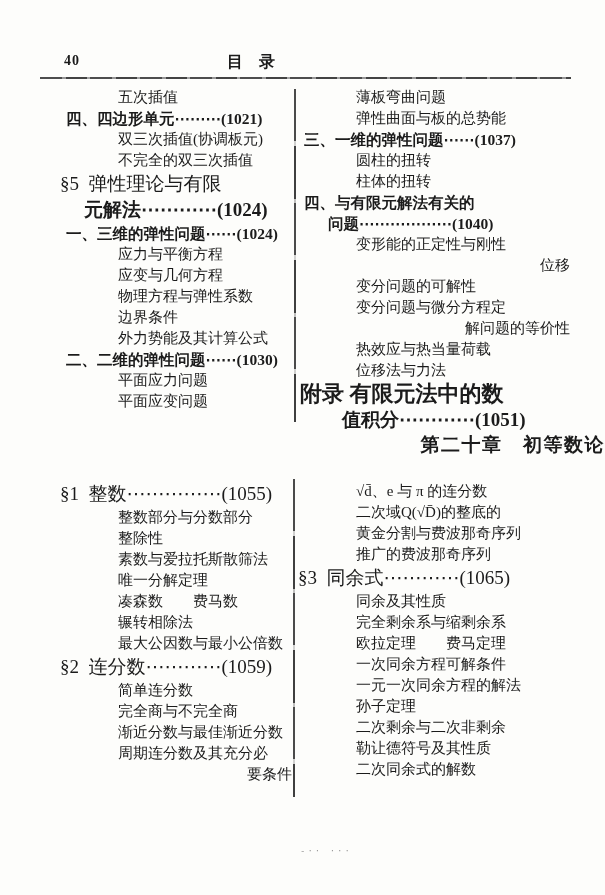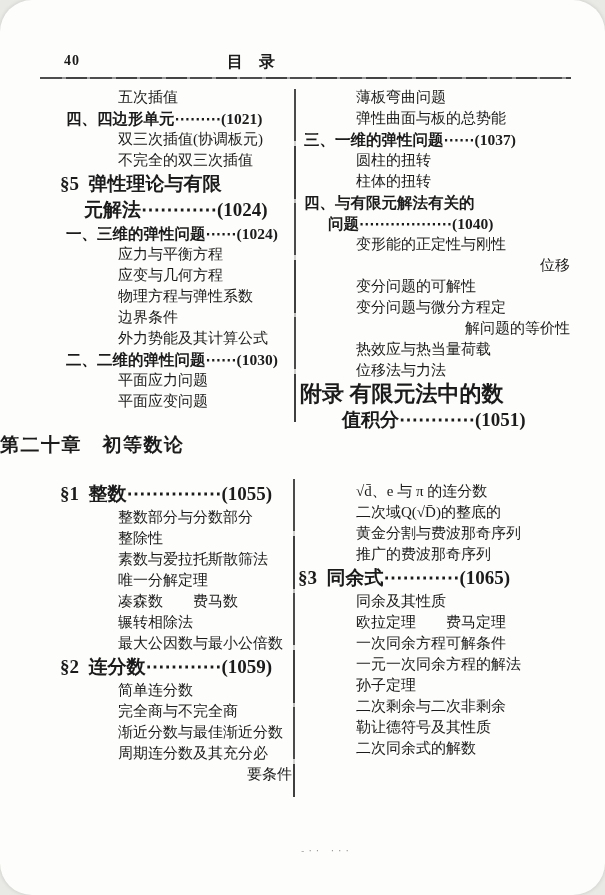--- a/index.html
+++ b/index.html
@@ -1,48 +1,48 @@
 <!DOCTYPE html>
 <html><head>
 <meta charset="utf-8">
 <style>
   html,body{margin:0;padding:0;background:#e9e9e6;}
   .page{
     position:relative;width:605px;height:895px;background:#fdfdfb;
     font-family:"Liberation Serif","DejaVu Serif",serif;color:#1b1b1b;
-    overflow:hidden;box-shadow:0 0 4px rgba(0,0,0,.15);border-radius:32px;
+    overflow:hidden;box-shadow:0 0 4px rgba(0,0,0,.15);
   }
   .header-num{position:absolute;left:64px;top:53px;font-size:14px;font-weight:700;letter-spacing:1px;}
   .header-title{position:absolute;left:0;top:52px;width:502px;text-align:center;font-size:16px;font-weight:700;}
   .rule{
     position:absolute;left:40px;top:77px;width:531px;height:2px;
     background:repeating-linear-gradient(90deg,#3a3a3a 0 22px,#8a8a8a 22px 26px,#2e2e2e 26px 47px,#9a9a9a 47px 50px);
     opacity:.9;
   }
   .col{position:absolute;top:0;}
   .cols-top{position:absolute;left:58px;top:87px;width:512px;height:346px;}
   .cols-bottom{position:absolute;left:58px;top:481px;width:512px;height:330px;}
   .col-left{left:0;width:234px;}
   .col-right{left:238px;width:274px;}
   .vdiv{
     position:absolute;width:1.5px;
     background:repeating-linear-gradient(180deg,#4a4a4a 0 52px,rgba(74,74,74,.25) 52px 57px,#3f3f3f 57px 110px,rgba(74,74,74,.35) 110px 114px);
   }
   .vdiv-top{left:294px;top:89px;height:333px;}
   .vdiv-bottom{left:293px;top:479px;height:318px;}
   .chapter{
-    position:absolute;left:0;top:432px;width:605px;text-align:left;
+    position:absolute;left:0;top:432px;width:605px;text-align:right;
     font-size:19px;font-weight:700;letter-spacing:1.5px;
   }
   .line{white-space:pre;}
   .sub {height:21px;line-height:21px;font-size:15px;padding-left:60px;}
   .sub2{height:21px;line-height:21px;font-size:15px;padding-left:74px;text-align:right;}
   .num {height:21px;line-height:21px;font-size:15.5px;font-weight:700;padding-left:8px;}
   .num2{height:21px;line-height:21px;font-size:15.5px;font-weight:700;padding-left:32px;}
-  .sec {height:26px;line-height:26px;font-size:19px;font-weight:700;padding-left:2px;}
+  .sec {height:26px;line-height:26px;font-size:19px;font-weight:400;padding-left:2px;}
   .sec2{height:26px;line-height:26px;font-size:19px;font-weight:700;padding-left:26px;}
   .app {height:26px;line-height:26px;font-size:22px;font-weight:700;padding-left:4px;}
   .app2{height:26px;line-height:26px;font-size:19px;font-weight:700;padding-left:46px;}
   .artifact{
     position:absolute;left:300px;top:846px;font-size:9px;color:#9a9a9a;
     letter-spacing:2px;font-family:"DejaVu Sans Mono",monospace;
   }
 </style>
 </head>
 <body>
@@ -111,20 +111,21 @@
         <div class="line sub">周期连分数及其充分必</div>
         <div class="line sub2">要条件</div>
       </div>
     <div class="col col-right">
         <div class="line sub">√d̄、e 与 π 的连分数</div>
         <div class="line sub">二次域Q(√D̄)的整底的</div>
         <div class="line sub">黄金分割与费波那奇序列</div>
         <div class="line sub">推广的费波那奇序列</div>
         <div class="line sec">§3  同余式⋯⋯⋯⋯(1065)</div>
         <div class="line sub">同余及其性质</div>
+        <div class="line sub">完全剩余系与缩剩余系</div>
         <div class="line sub">欧拉定理　　费马定理</div>
         <div class="line sub">一次同余方程可解条件</div>
         <div class="line sub">一元一次同余方程的解法</div>
         <div class="line sub">孙子定理</div>
         <div class="line sub">二次剩余与二次非剩余</div>
         <div class="line sub">勒让德符号及其性质</div>
         <div class="line sub">二次同余式的解数</div>
       </div>
   </div>
   <div class="vdiv vdiv-bottom"></div>

